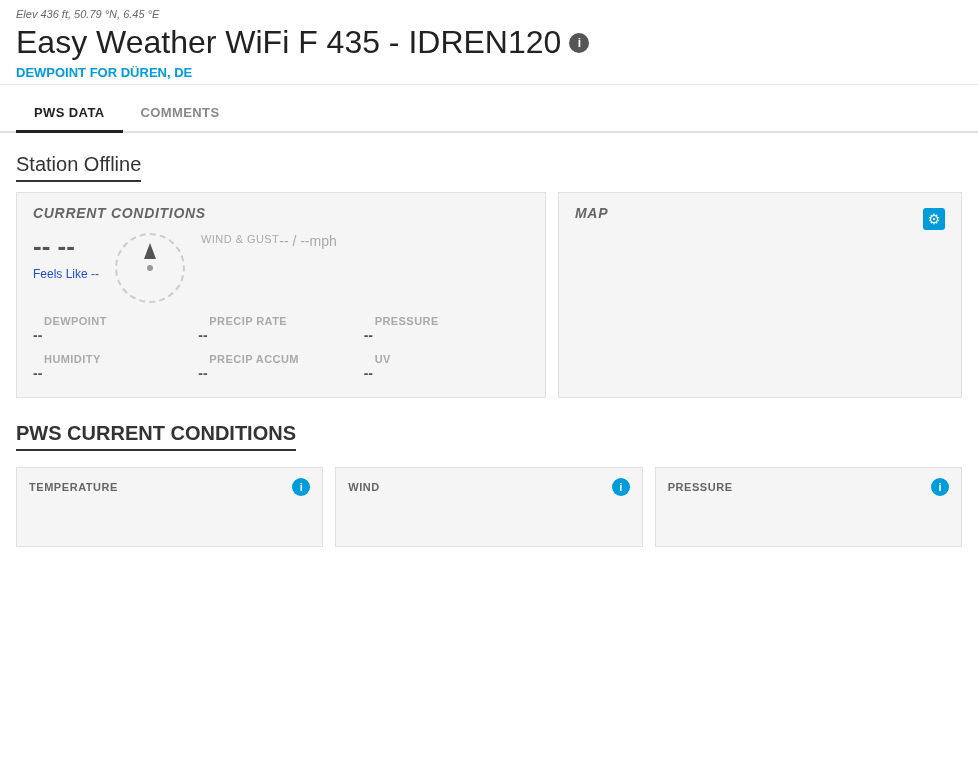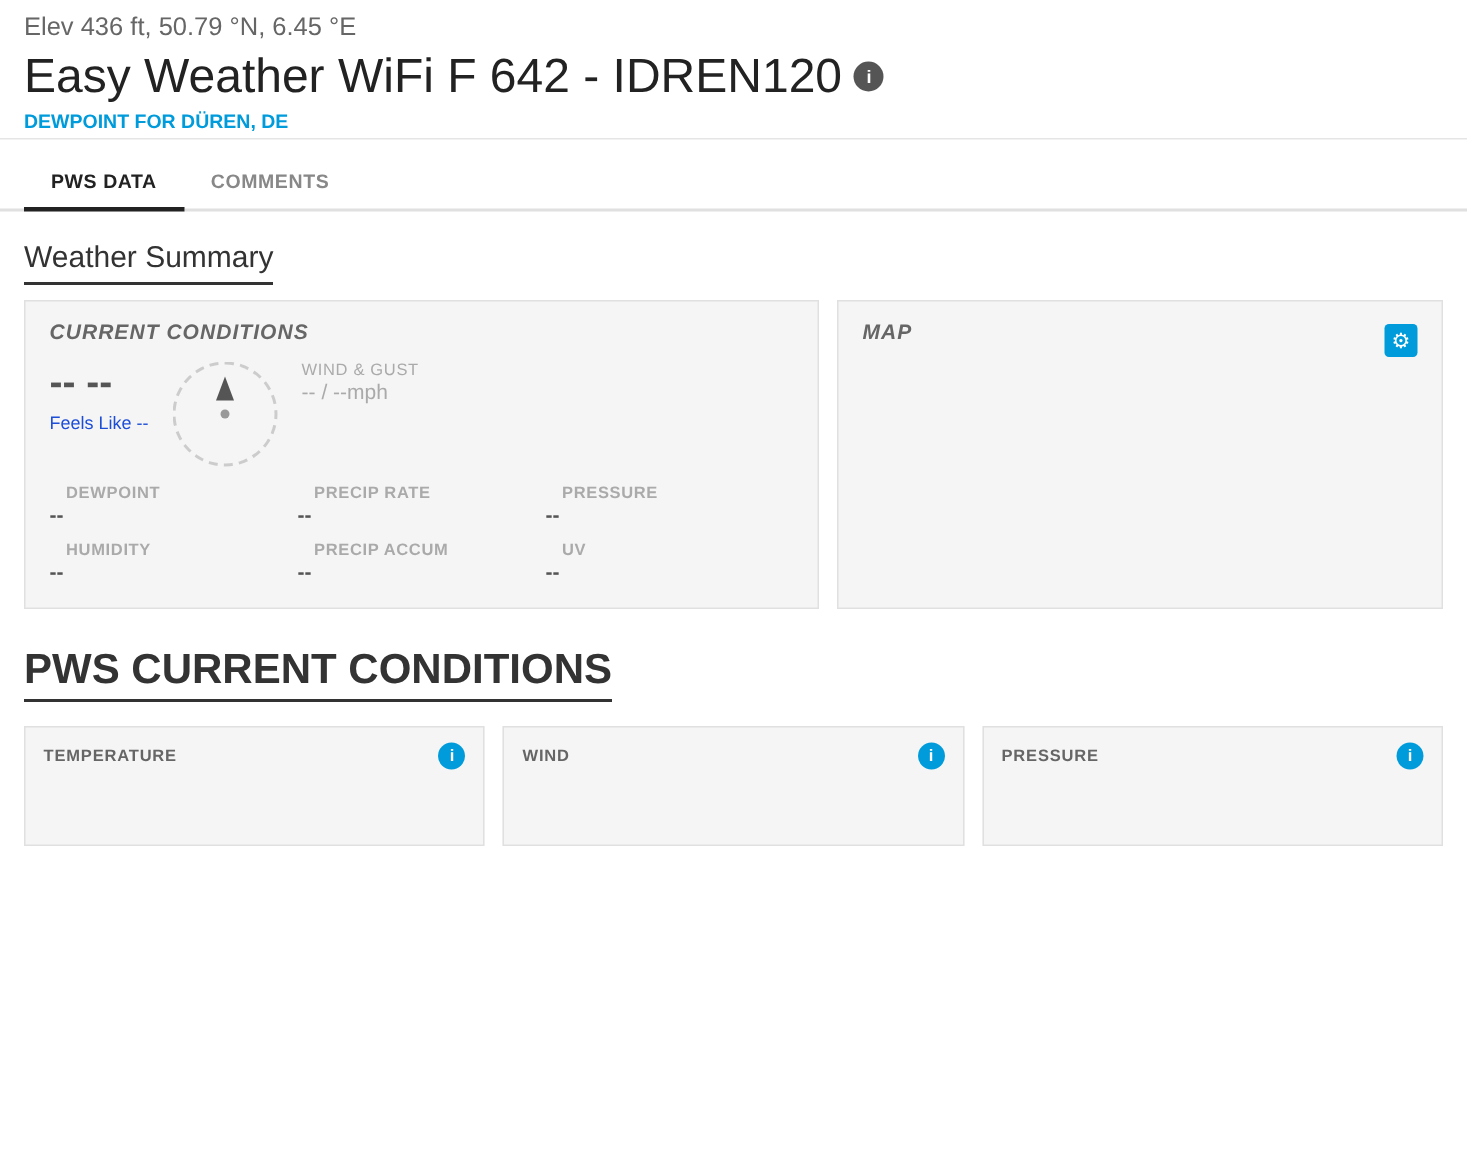--- a/index.html
+++ b/index.html
@@ -12,23 +12,24 @@
       min-height: 774px;
       overflow-x: hidden;
     }
 
     
     .top-bar {
       padding: 8px 16px 4px 16px;
       border-bottom: 1px solid #e5e5e5;
     }
     .elev-text {
-      font-size: 17px;
+      font-size: 11px;
       color: #666;
       margin-bottom: 4px;
+      font-style: italic;
     }
     .station-title {
       font-size: 32px;
       font-weight: 300;
       color: #222;
       display: flex;
       align-items: center;
       gap: 8px;
     }
     .info-icon {
@@ -190,21 +191,21 @@
     }
     .dial-center {
       width: 6px;
       height: 6px;
       border-radius: 50%;
       background: #999;
     }
 
     .wind-block {
       display: flex;
-      flex-direction: column;
+      flex-direction: row;
       align-items: flex-start;
     }
     .wind-label {
       font-size: 11px;
       color: #aaa;
       text-transform: uppercase;
       letter-spacing: 0.04em;
     }
     .wind-value {
       font-size: 14px;
@@ -305,21 +306,21 @@
     .unavailable-text {
       font-size: 12px;
       font-weight: bold;
       color: #888;
       letter-spacing: 0.06em;
       text-transform: uppercase;
     }
 
     
     .pws-section-title {
-      font-size: 28px;
+      font-size: 20px;
       font-weight: bold;
       border-bottom: 2px solid #333;
       display: inline-block;
       padding-bottom: 4px;
       margin-bottom: 16px;
       text-align: center;
     }
 
     .pws-cards-row {
       display: flex;
@@ -357,39 +358,39 @@
       justify-content: center;
       cursor: pointer;
     }
   </style>
 </head>
 <body>
 
 <div class="top-bar">
   <div class="elev-text">Elev 436 ft, 50.79 °N, 6.45 °E</div>
   <div class="station-title">
-    <span>Easy Weather WiFi F 642 - IDREN120</span>
+    <span>Easy Weather WiFi F 435 - IDREN120</span>
     <span class="info-icon">i</span>
   </div>
   <a class="forecast-link">DEWPOINT FOR DÜREN, DE</a>
 </div>
 
 <div class="tabs">
   <div class="tab active">
     <span>PWS DATA</span>
   </div>
   <div class="tab">
     <span>COMMENTS</span>
   </div>
 </div>
 
 <div class="content">
 
   <div>
-    <div class="section-title">Weather Summary</div>
+    <div class="section-title">Station Offline</div>
   </div>
 
   <div class="panels-row">
 
     <div class="conditions-panel">
       <div class="panel-header">CURRENT CONDITIONS</div>
 
       <div class="conditions-main">
 
         <div class="temp-block">

